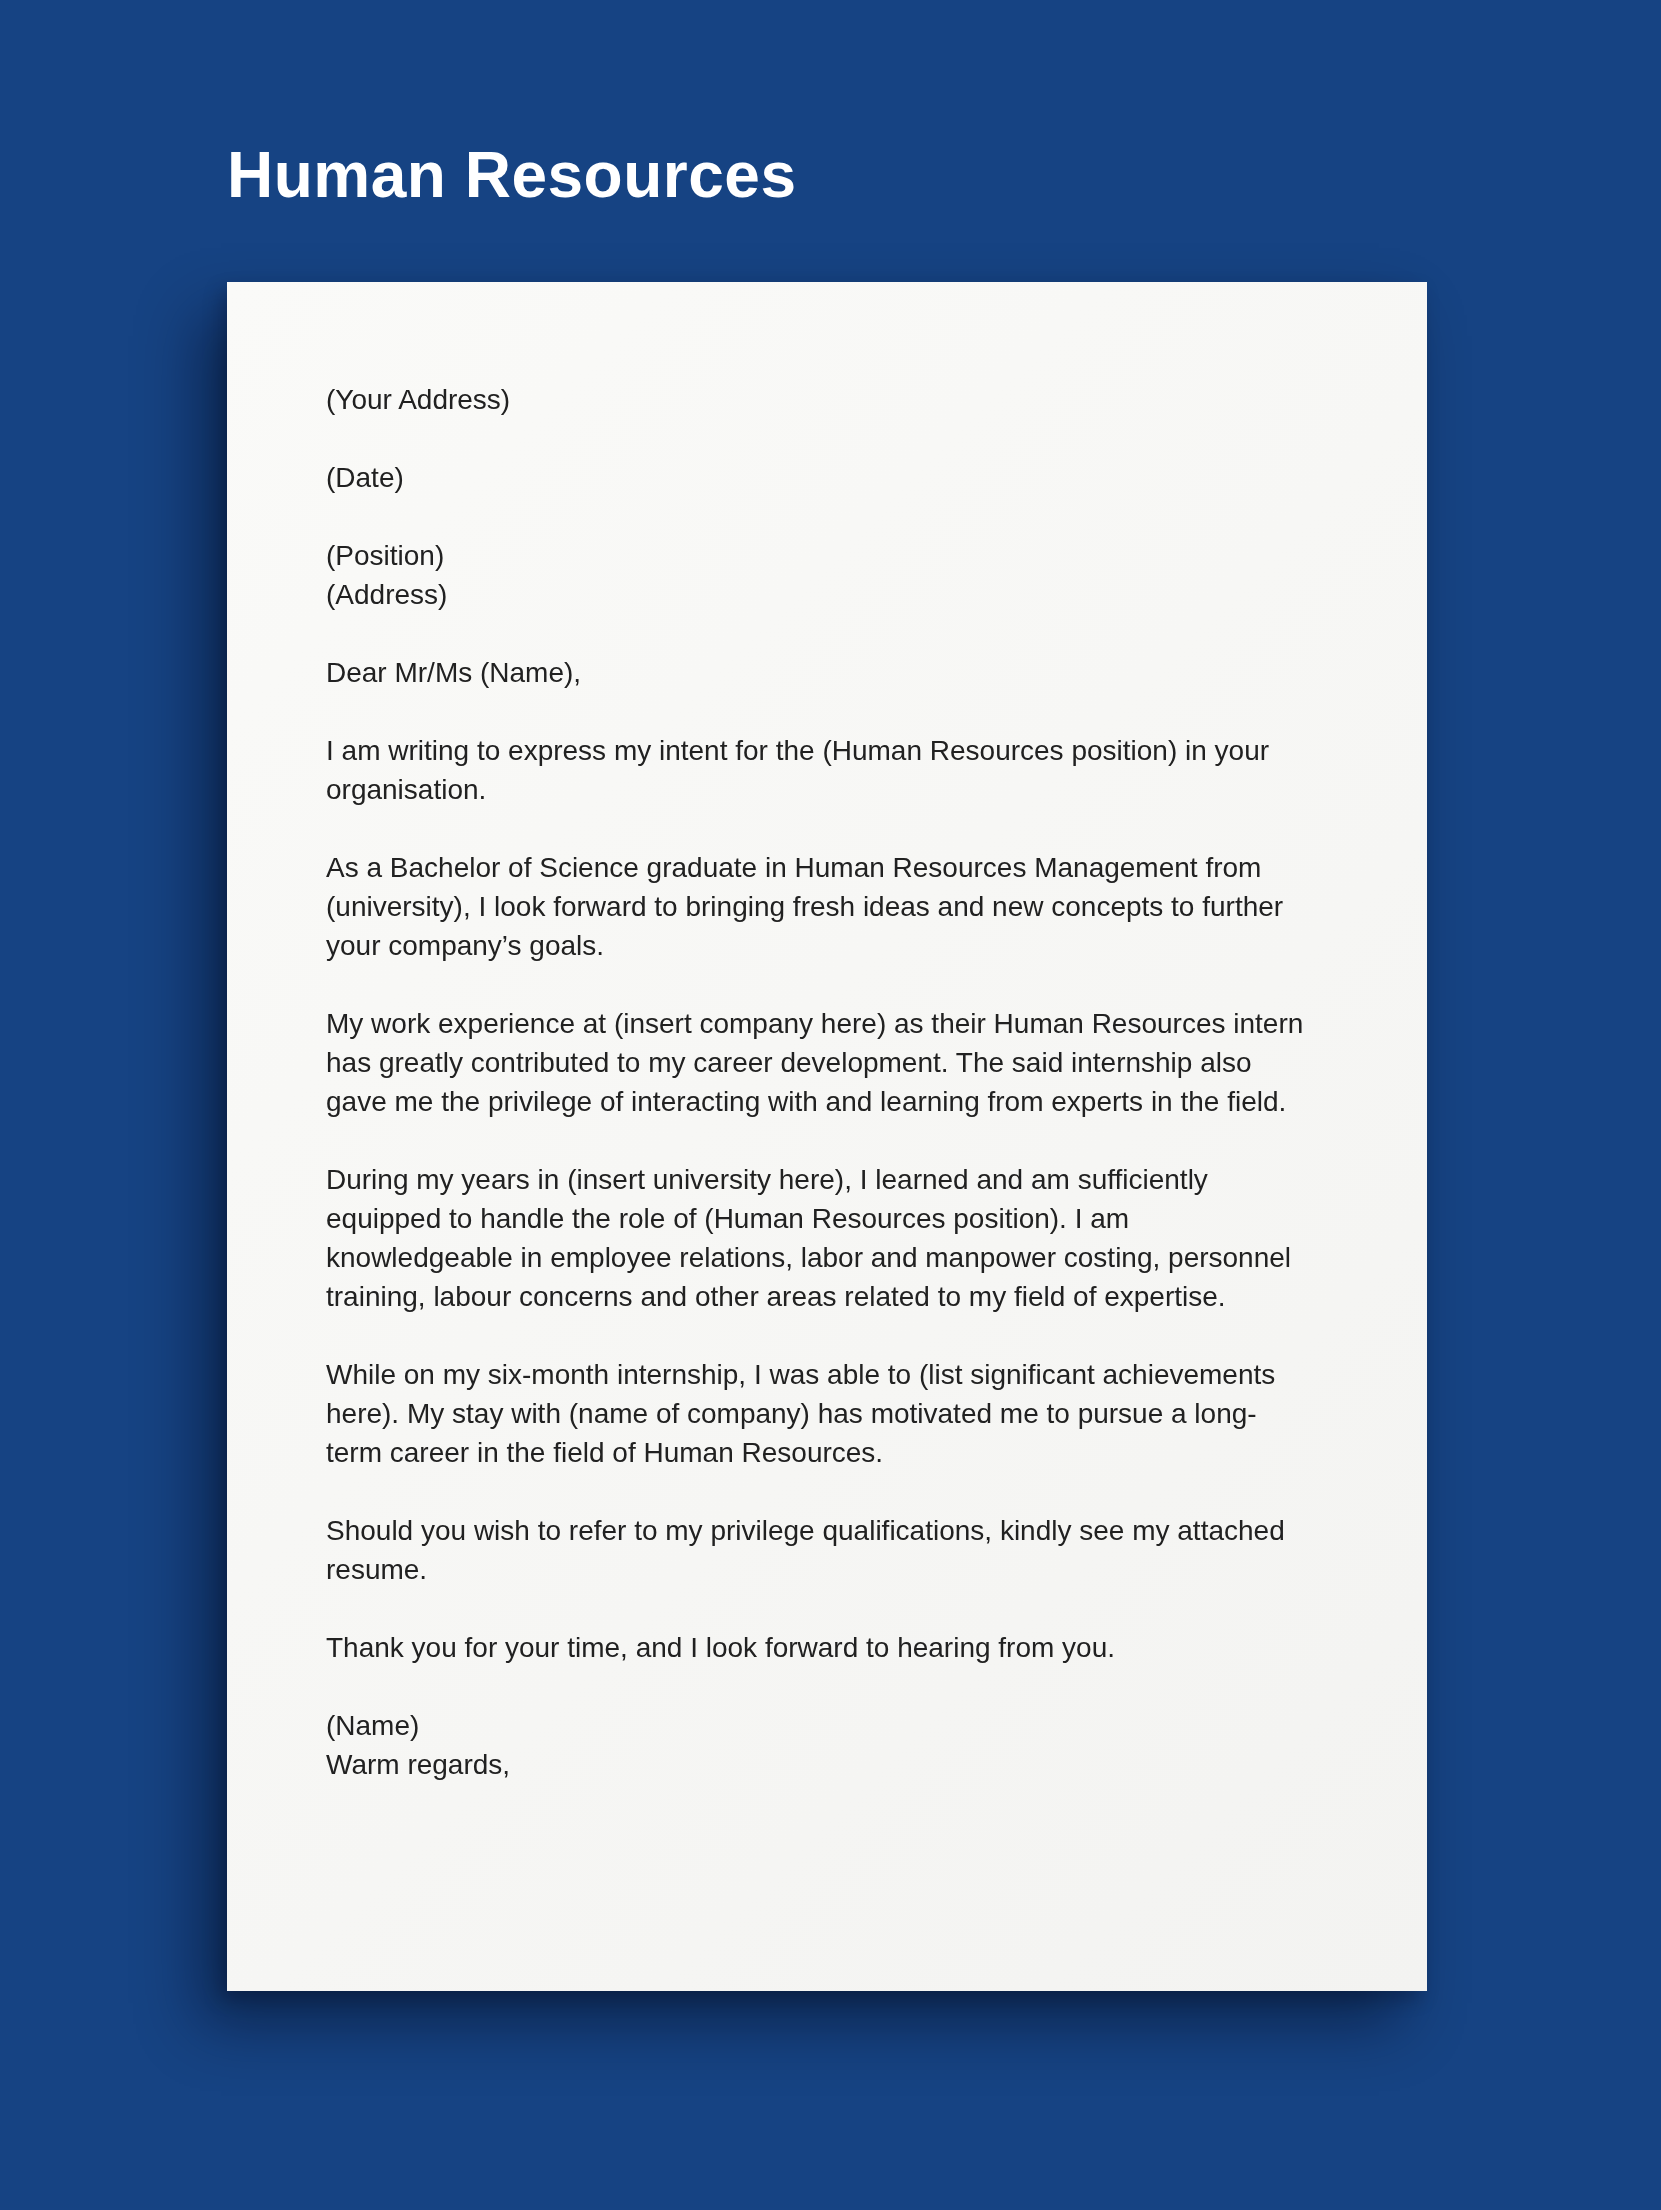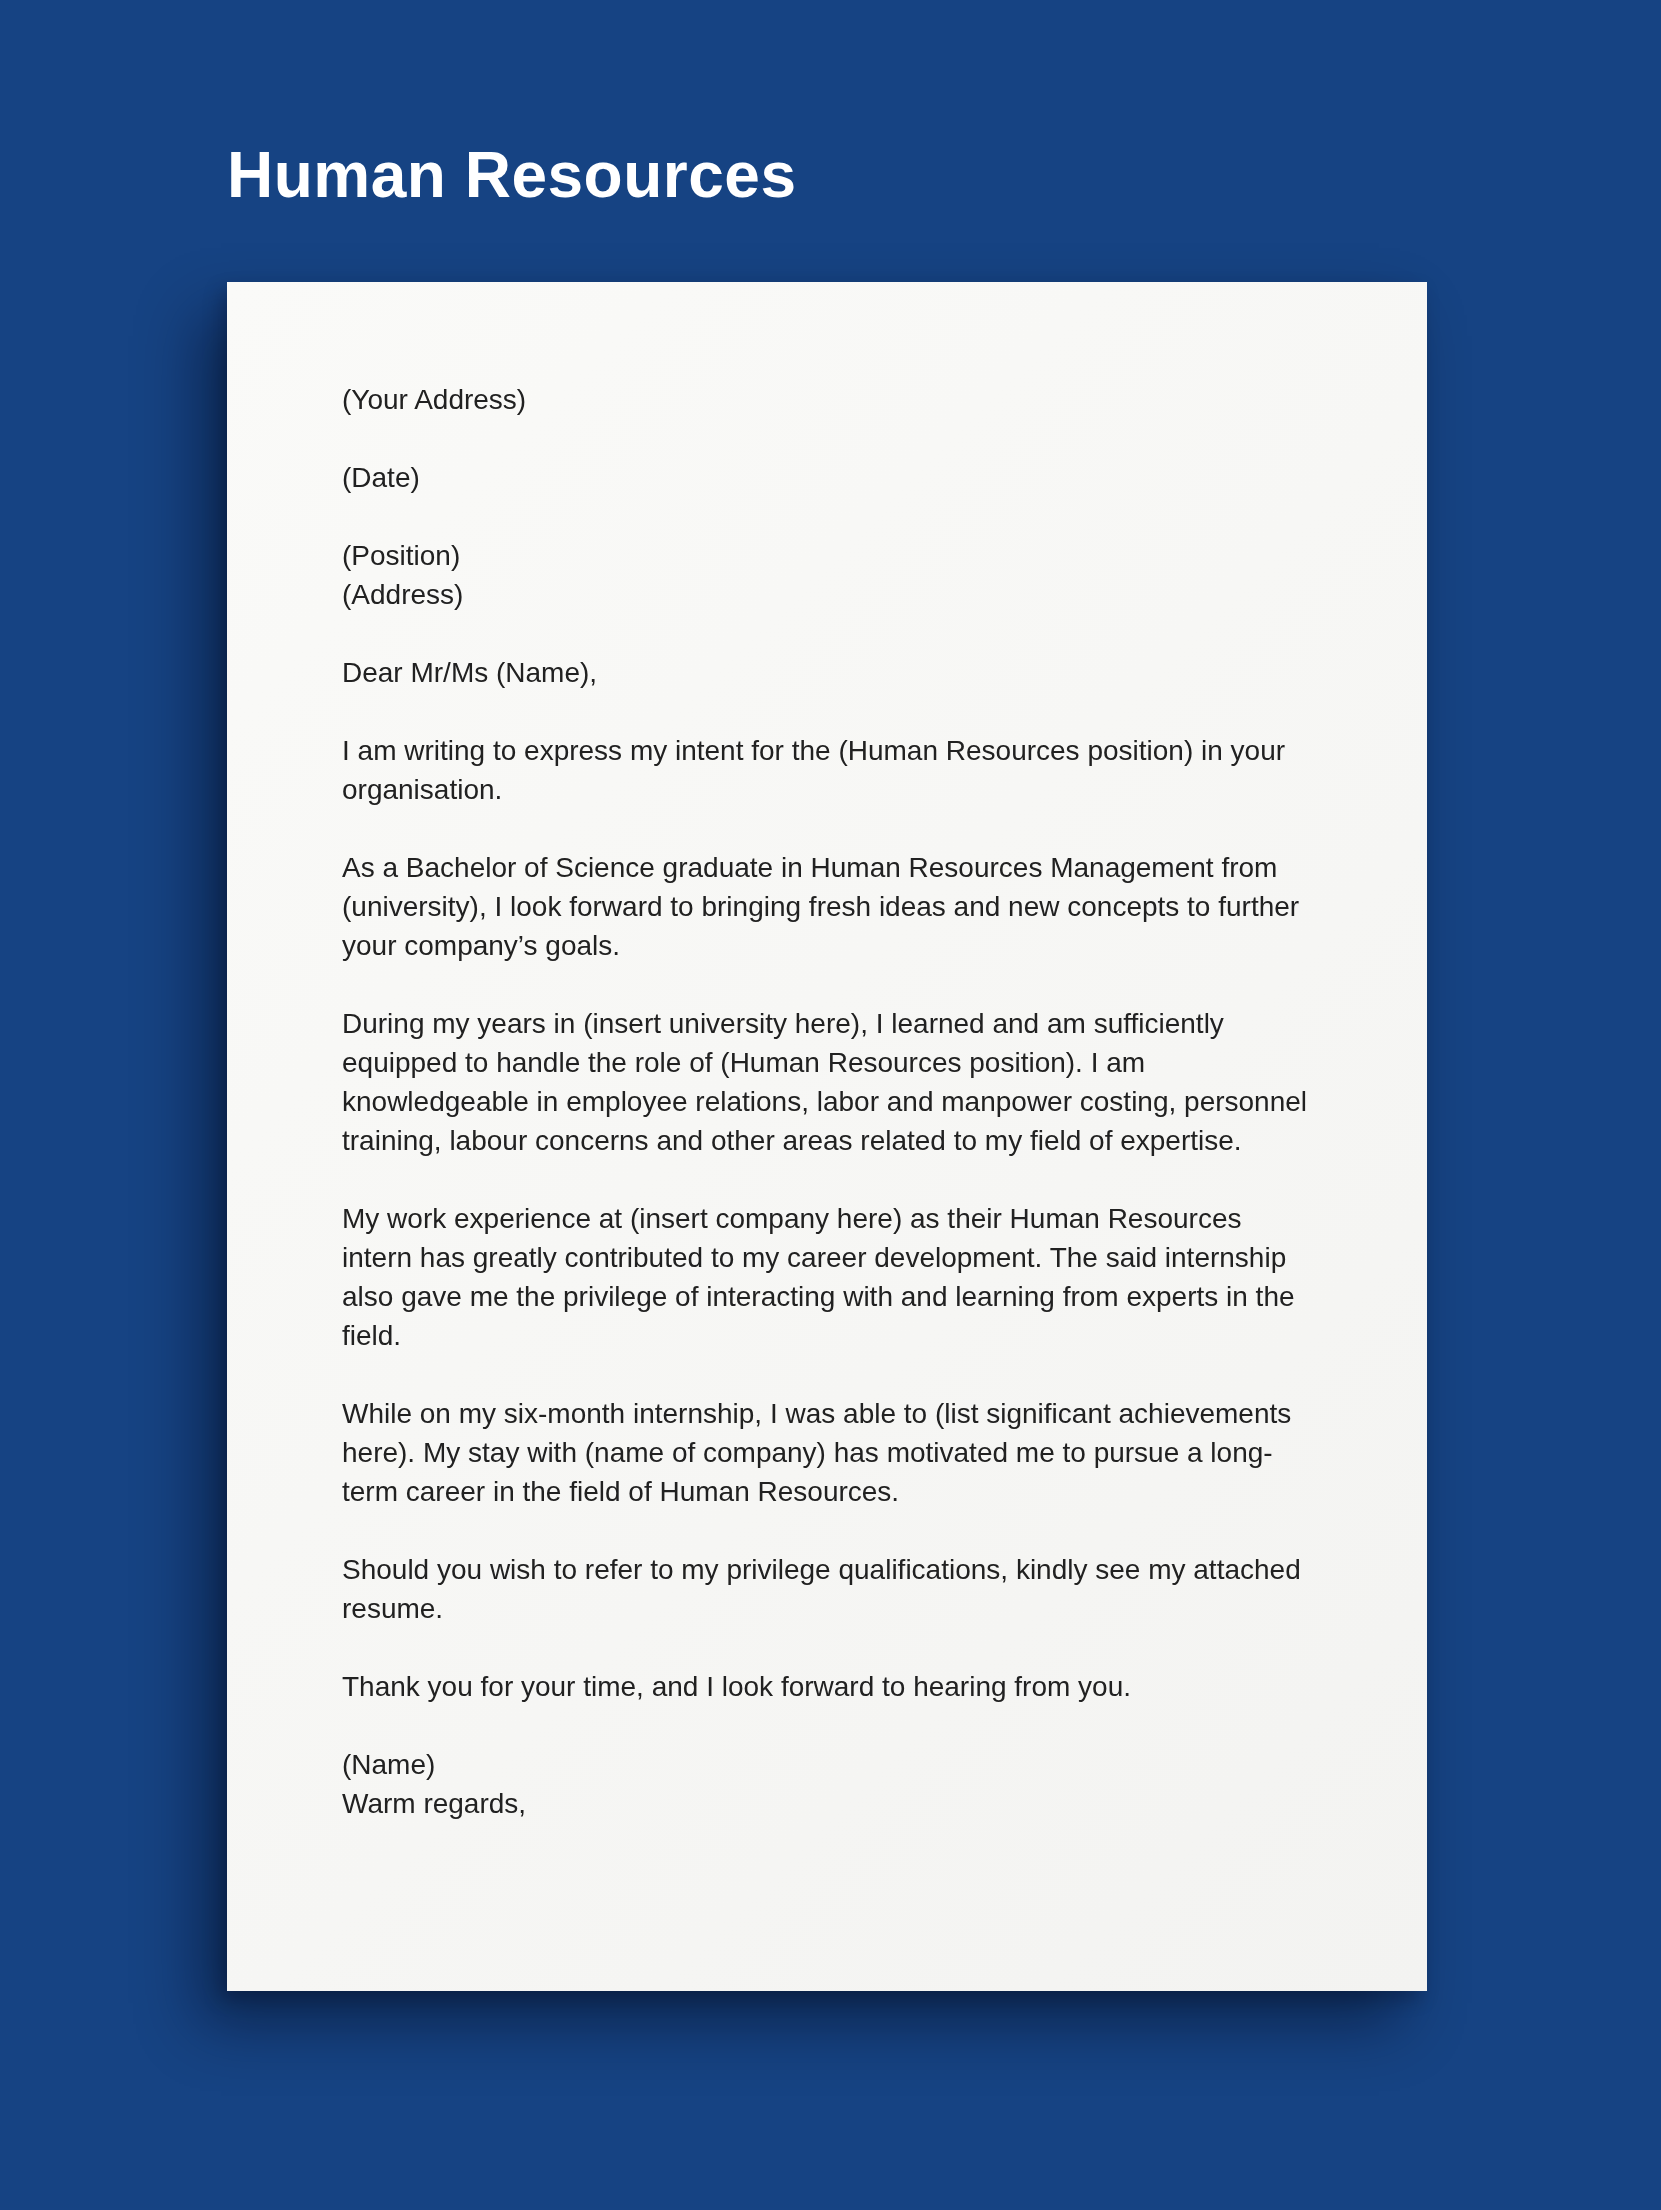--- a/index.html
+++ b/index.html
@@ -34,21 +34,20 @@
     background: linear-gradient(135deg, #fafaf8 0%, #f6f6f4 60%, #f3f3f1 100%);
     box-shadow: -27px 33px 59px rgba(0, 5, 20, 0.45),
                 -5.9px 7.8px 17.6px rgba(0, 5, 20, 0.25);
     padding: 98px 117px 0 99px;
   }
   .letter {
     color: #212121;
     font-size: 28px;
     line-height: 39px;
     max-width: 990px;
-    margin-left: 16px;
   }
   .letter p {
     margin: 0 0 39px 0;
   }
   .letter .block {
     margin: 0 0 39px 0;
   }
   .letter .block div {
     margin: 0;
   }
@@ -74,22 +73,22 @@
 
     <div class="block">
       <div>(Position)</div>
       <div>(Address)</div>
     </div>
 
     <p>Dear Mr/Ms (Name),</p>
 
     <p>I am writing to express my intent for the (Human Resources position) in your organisation.</p>
     <p>As a Bachelor of Science graduate in Human Resources Management from (university), I look forward to bringing fresh ideas and new concepts to further your company’s goals.</p>
+    <p>My work experience at (insert company here) as their Human Resources intern has greatly contributed to my career development. The said internship also gave me the privilege of interacting with and learning from experts in the field.</p>
     <p>During my years in (insert university here), I learned and am sufficiently equipped to handle the role of (Human Resources position). I am knowledgeable in employee relations, labor and manpower costing, personnel training, labour concerns and other areas related to my field of expertise.</p>
-    <p>My work experience at (insert company here) as their Human Resources intern has greatly contributed to my career development. The said internship also gave me the privilege of interacting with and learning from experts in the field.</p>
     <p>While on my six-month internship, I was able to (list significant achievements here). My stay with (name of company) has motivated me to pursue a long-term career in the field of Human Resources.</p>
     <p>Should you wish to refer to my privilege qualifications, kindly see my attached resume.</p>
     <p>Thank you for your time, and I look forward to hearing from you.</p>
 
     <div class="closing-block">
       <div>(Name)</div>
       <div>Warm regards,</div>
     </div>
 
   </div>

